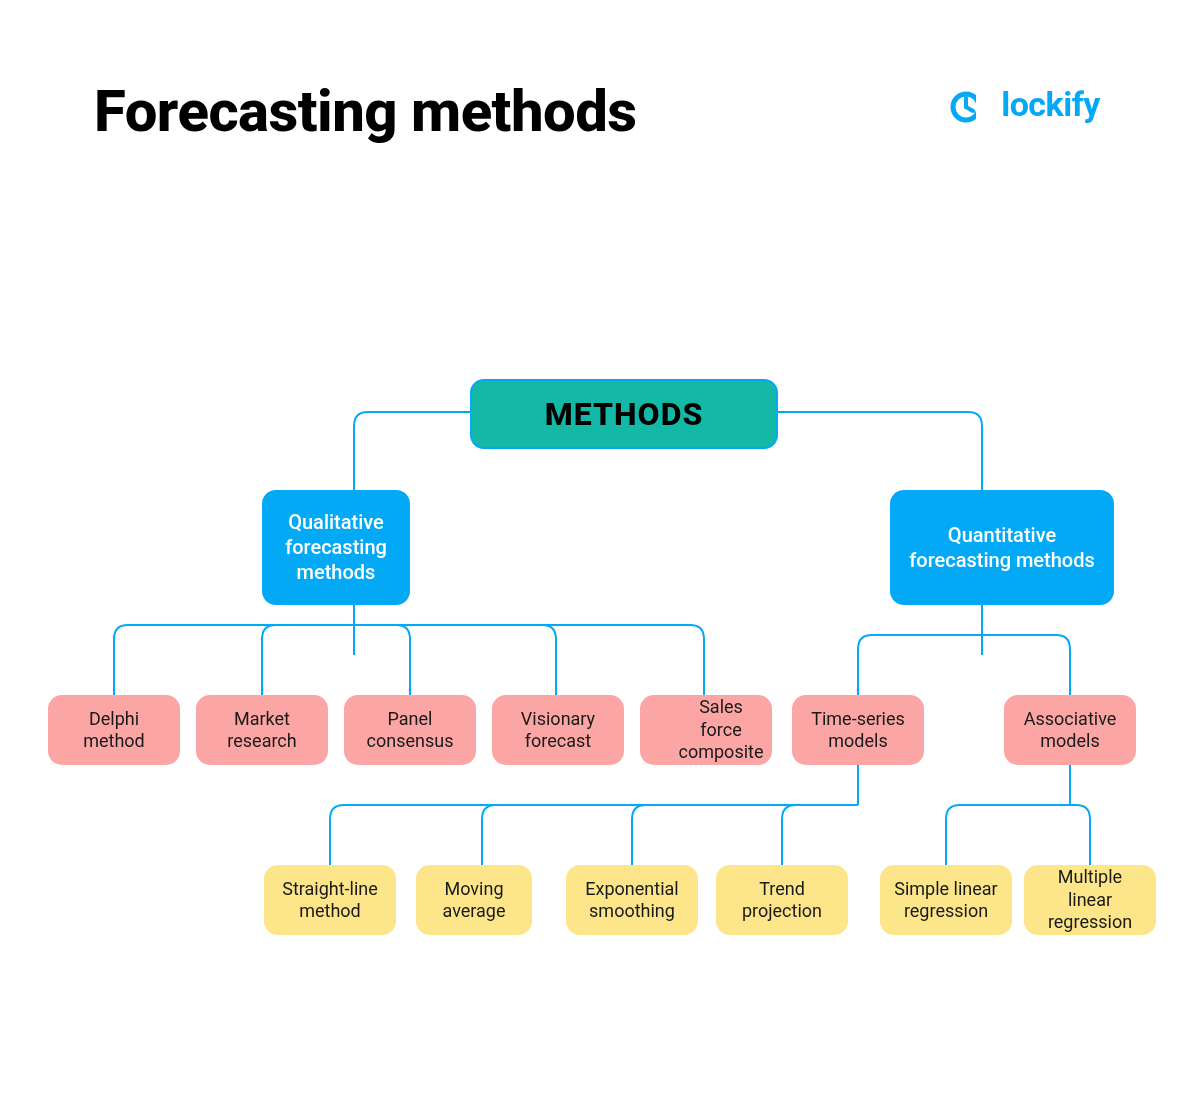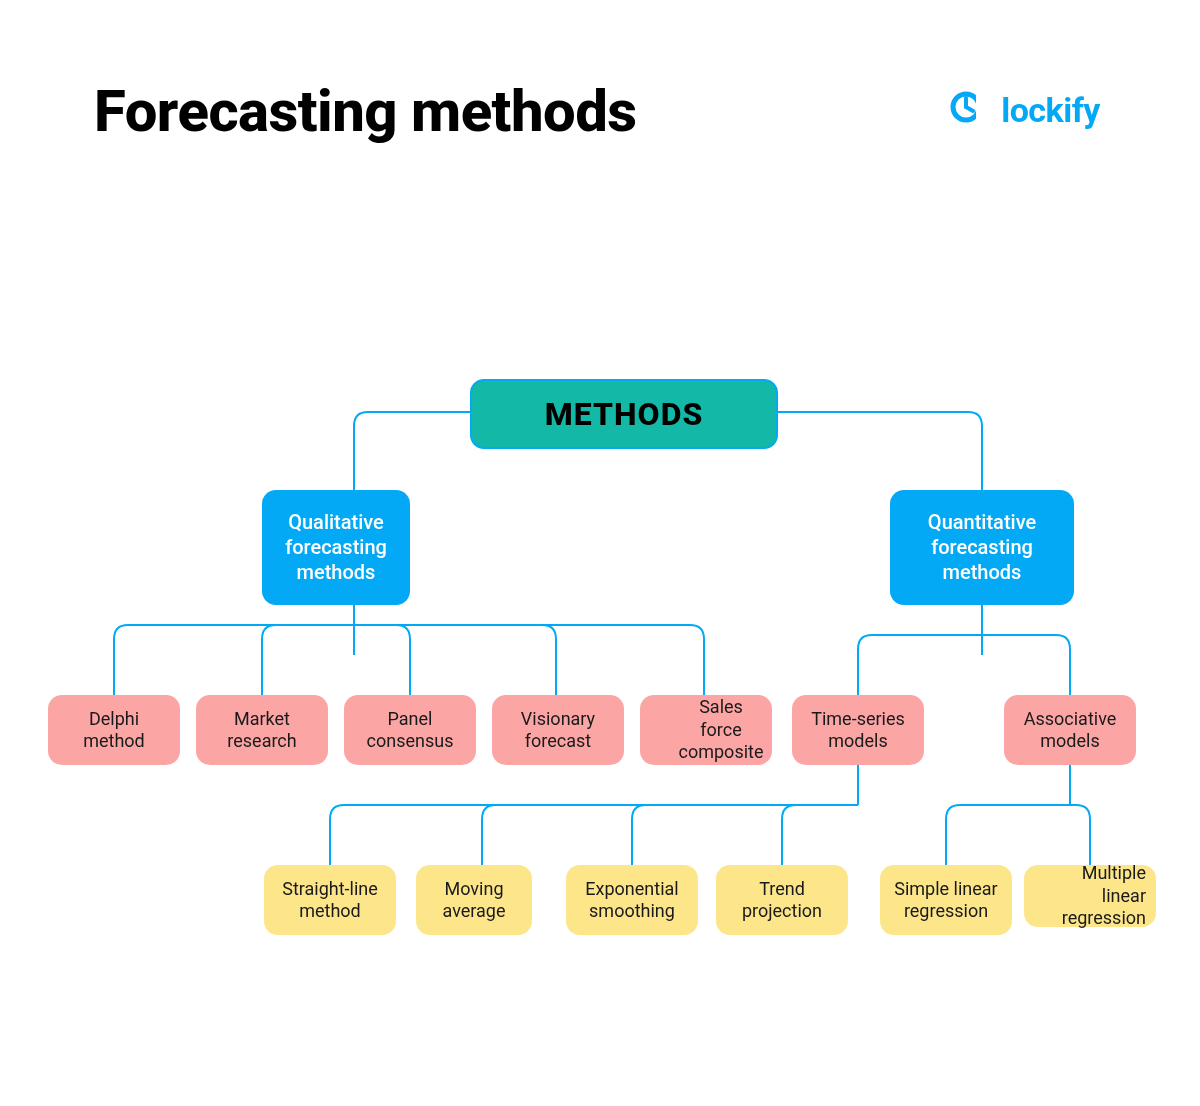--- a/index.html
+++ b/index.html
@@ -15,24 +15,24 @@
     top: 78px;
     left: 94px;
     font-size: 58px;
     font-weight: 800;
     line-height: 1.15;
     color: #000;
     letter-spacing: -0.5px;
   }
   .logo {
     position: absolute;
-    top: 90px;
+    top: 84px;
     right: 100px;
     display: flex;
-    align-items: flex-start;
+    align-items: flex-end;
     gap: 18px;
   }
   .logo .clock-icon {
     width: 34px;
     height: 34px;
   }
   .logo .logo-text {
     font-size: 34px;
     font-weight: 700;
     color: #03A9F4;
@@ -136,32 +136,32 @@
     <path d="M 810 430 L 748 430 Q 734 430 734 444 L 734 490"></path>
 
     <path d="M 1022 390 L 1022 430"></path>
     <path d="M 1022 430 L 912 430 Q 898 430 898 444 L 898 490"></path>
     <path d="M 1022 430 L 1028 430 Q 1042 430 1042 444 L 1042 490"></path>
   </svg>
 
   <div class="node node-root" style="left:422px; top:4px; width:308px; height:70px;">METHODS</div>
 
   <div class="node node-cat" style="left:214px; top:115px; width:148px; height:115px;">Qualitative forecasting methods</div>
-  <div class="node node-cat" style="left:842px; top:115px; width:184px; height:115px;">Quantitative forecasting methods</div>
+  <div class="node node-cat" style="left:842px; top:115px; width:224px; height:115px;">Quantitative forecasting methods</div>
 
   <div class="node node-leaf-blue" style="left:0px; top:320px; width:132px; height:70px;">Delphi method</div>
   <div class="node node-leaf-blue" style="left:148px; top:320px; width:132px; height:70px;">Market research</div>
   <div class="node node-leaf-blue" style="left:296px; top:320px; width:132px; height:70px;">Panel consensus</div>
   <div class="node node-leaf-blue" style="left:444px; top:320px; width:132px; height:70px;text-align:center;">Visionary forecast</div>
   <div class="node node-leaf-blue" style="left:592px; top:320px; width:132px; height:70px;padding-left:40px;">Sales force composite</div>
 
   <div class="node node-leaf-blue" style="left:744px; top:320px; width:132px; height:70px;">Time-series models</div>
   <div class="node node-leaf-blue" style="left:956px; top:320px; width:132px; height:70px;">Associative models</div>
 
   <div class="node node-leaf-yellow" style="left:216px; top:490px; width:132px; height:70px;">Straight-line method</div>
   <div class="node node-leaf-yellow" style="left:368px; top:490px; width:116px; height:70px;">Moving average</div>
   <div class="node node-leaf-yellow" style="left:518px; top:490px; width:132px; height:70px;">Exponential smoothing</div>
   <div class="node node-leaf-yellow" style="left:668px; top:490px; width:132px; height:70px;">Trend projection</div>
 
   <div class="node node-leaf-yellow" style="left:832px; top:490px; width:132px; height:70px;">Simple linear regression</div>
-  <div class="node node-leaf-yellow" style="left:976px; top:490px; width:132px; height:62px;text-align:right;">Multiple linear regression</div>
+  <div class="node node-leaf-yellow" style="left:976px; top:490px; width:132px; height:70px;">Multiple linear regression</div>
 
 </div>
 
 </body></html>

